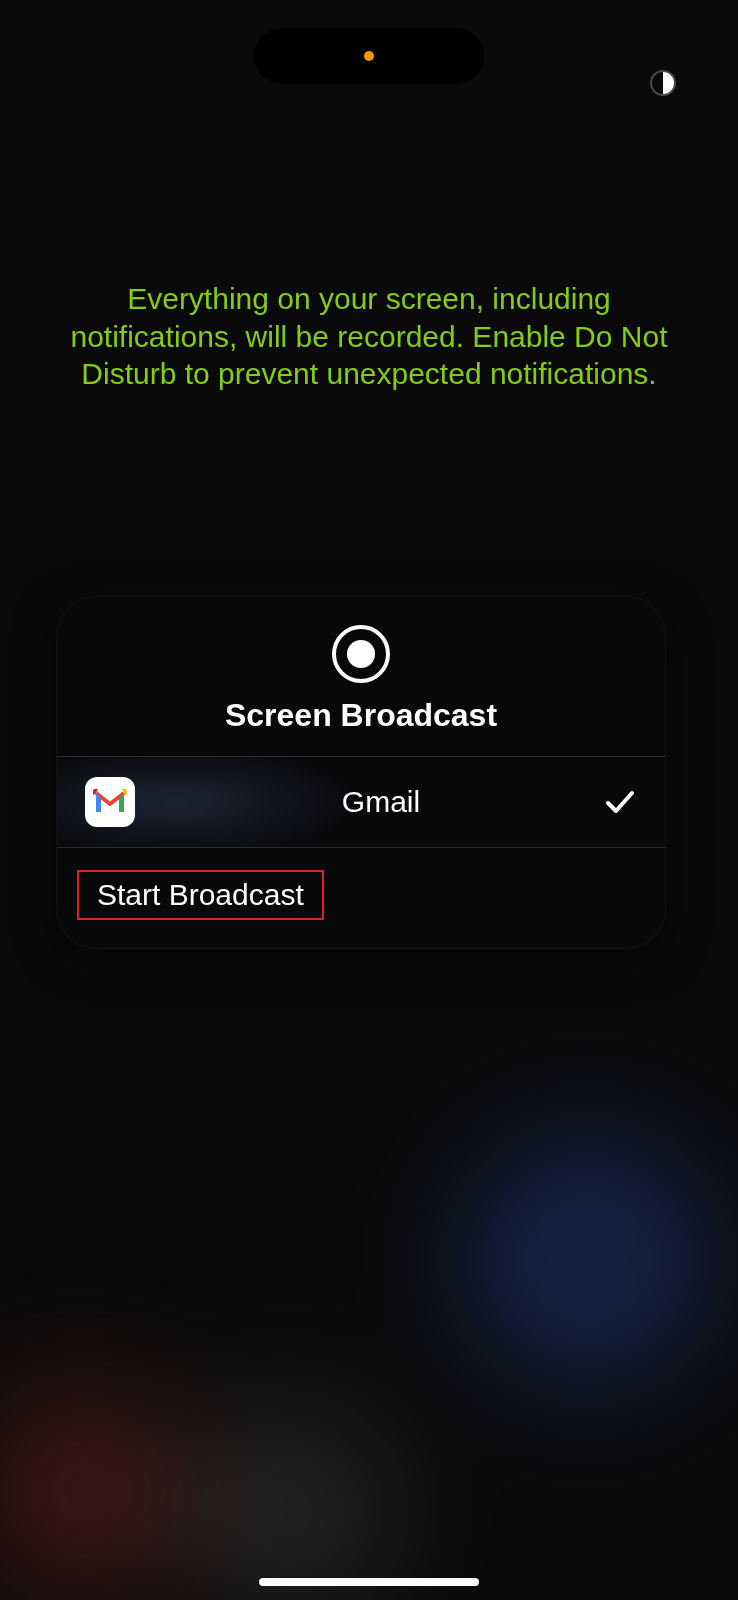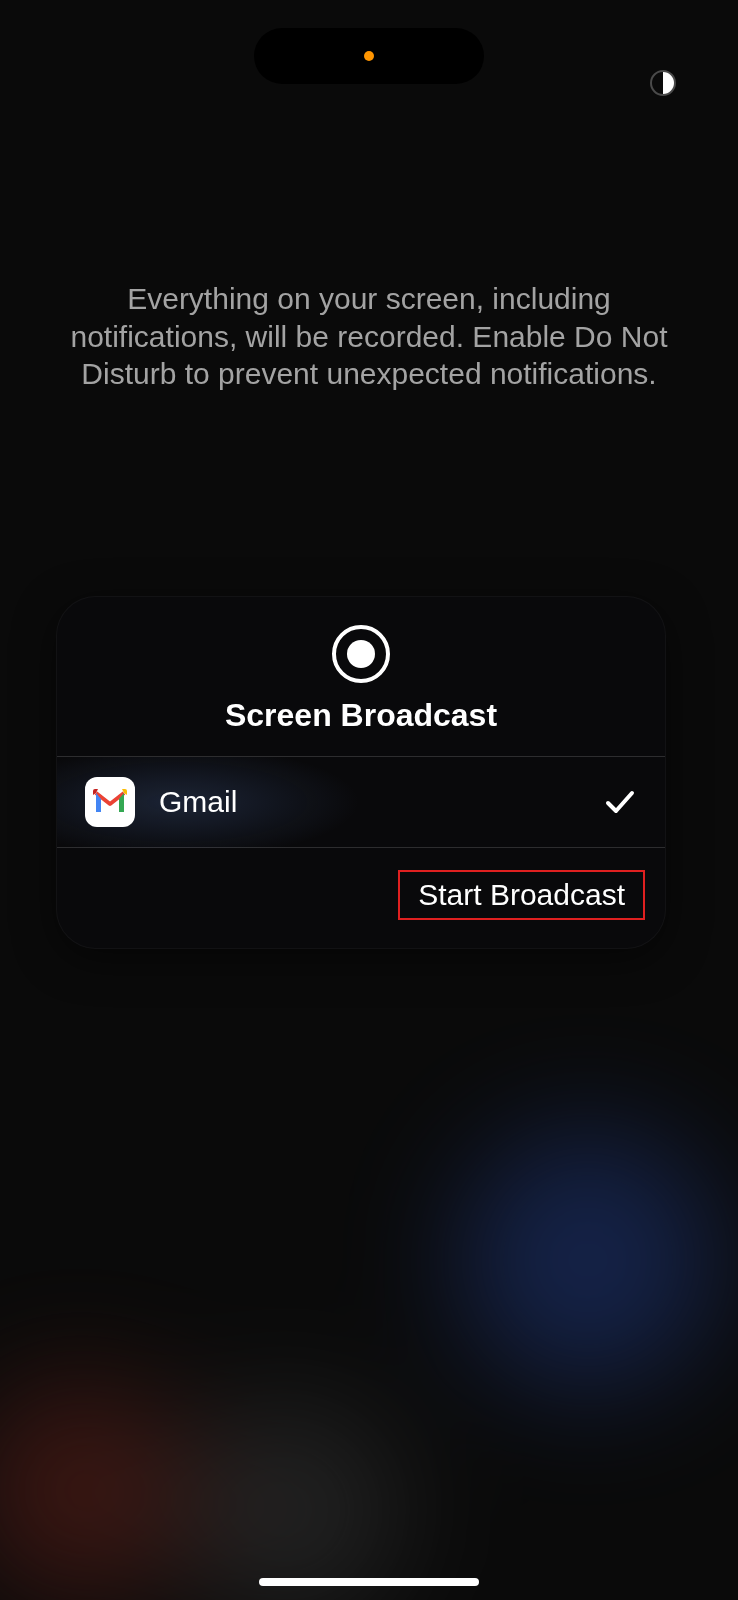--- a/index.html
+++ b/index.html
@@ -42,21 +42,21 @@
     display: flex; align-items: center; gap: 6px;
   }
 
   .warning-text {
     position: absolute;
     top: 280px;
     left: 60px; right: 60px;
     text-align: center;
     font-size: 30px;
     line-height: 1.25;
-    color: #a3a3a3;
+    color: #84cc16;
     font-weight: 400;
     z-index: 5;
   }
 
   .broadcast-card {
     position: absolute;
     top: 596px;
     left: 56px; right: 72px;
     background: rgba(10,10,12,0.92);
     border-radius: 40px;
@@ -88,27 +88,27 @@
     padding: 20px 28px;
     border-bottom: 1px solid rgba(255,255,255,0.15);
     background: radial-gradient(ellipse 260px 80px at 120px 50%, rgba(100,140,220,0.20), transparent 70%);
   }
   .app-icon {
     width: 50px; height: 50px; border-radius: 12px; background: #fff;
     display: flex; align-items: center; justify-content: center;
     flex-shrink: 0; margin-right: 24px;
   }
   .app-name {
-    font-size: 30px; color: #fff; font-weight: 400; flex: 1;
+    font-size: 30px; color: #fff; font-weight: 400; flex: 1; text-align: center;
   }
   .check-icon { width: 34px; height: 34px; stroke: #fff; flex-shrink: 0; }
 
   .start-row {
     padding: 22px 20px 28px 20px;
-    display: flex; justify-content: flex-end;
+    display: flex; justify-content: flex-start;
   }
   .start-button {
     font-size: 30px; color: #fff; font-weight: 400;
     padding: 6px 18px;
     border: 2px solid #e02020;
     background: transparent;
     cursor: pointer;
   }
 
   .home-indicator {

